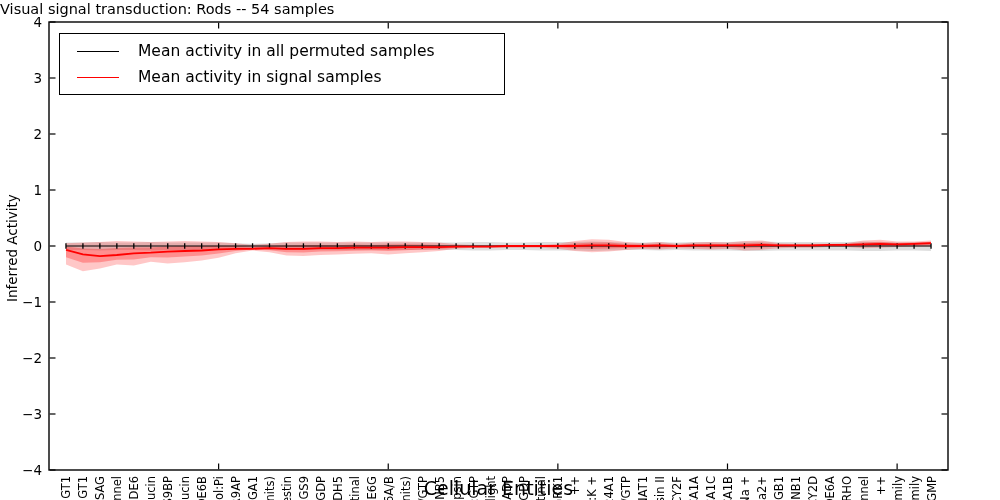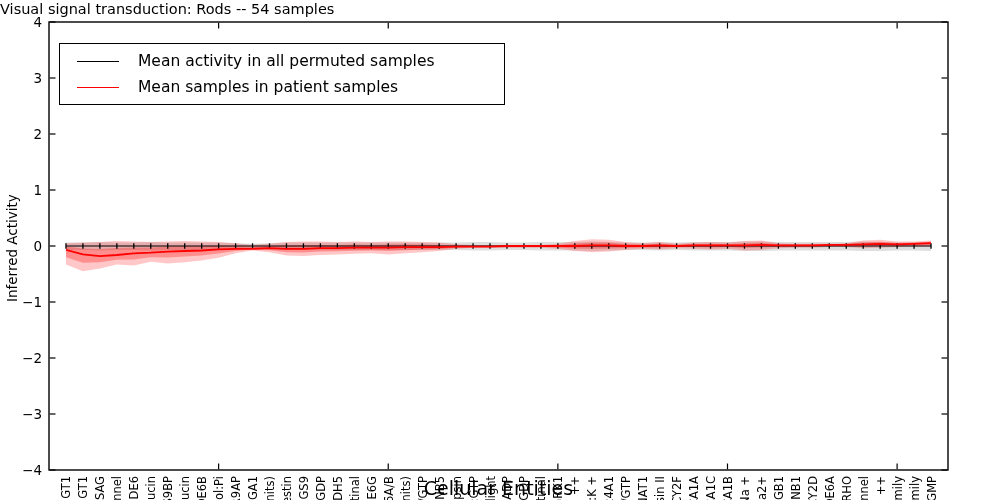--- a/index.html
+++ b/index.html
@@ -19,21 +19,21 @@
     font-size:13.5px;color:#000;
   }
   .x-label{
     position:absolute;left:0;top:477px;width:997px;text-align:center;
     font-size:19px;color:#000;
   }
   .legend{
     position:absolute;left:59px;top:33px;width:446px;height:62px;
     background:#ffffff;border:1.6px solid #000;
     display:flex;flex-direction:column;justify-content:space-around;
-    box-sizing:border-box;padding:4px 0;margin-top:10px;
+    box-sizing:border-box;padding:4px 0;
   }
   .legend-row{display:flex;align-items:center;height:28px;}
   .legend-swatch{
     display:inline-block;width:42px;height:0;border-top:1.6px solid #000;
     margin-left:17px;margin-right:19px;flex:0 0 auto;
   }
   .legend-text{font-size:15.5px;white-space:nowrap;color:#000;}
 </style>
 </head>
 <body>
@@ -210,17 +210,17 @@
   <div class="y-label">Inferred Activity</div>
   <div class="x-label">Cellular Entities</div>
 
   <div class="legend">
     <div class="legend-row">
       <span class="legend-swatch" id="swatch-0" style="border-top-color: rgb(0, 0, 0);"></span>
       <span class="legend-text">Mean activity in all permuted samples</span>
     </div>
     <div class="legend-row">
       <span class="legend-swatch" id="swatch-1" style="border-top-color: rgb(255, 0, 0);"></span>
-      <span class="legend-text">Mean samples in patient samples</span>
+      <span class="legend-text">Mean activity in signal samples</span>
     </div>
   </div>
 
 </div>
 
 </body></html>

